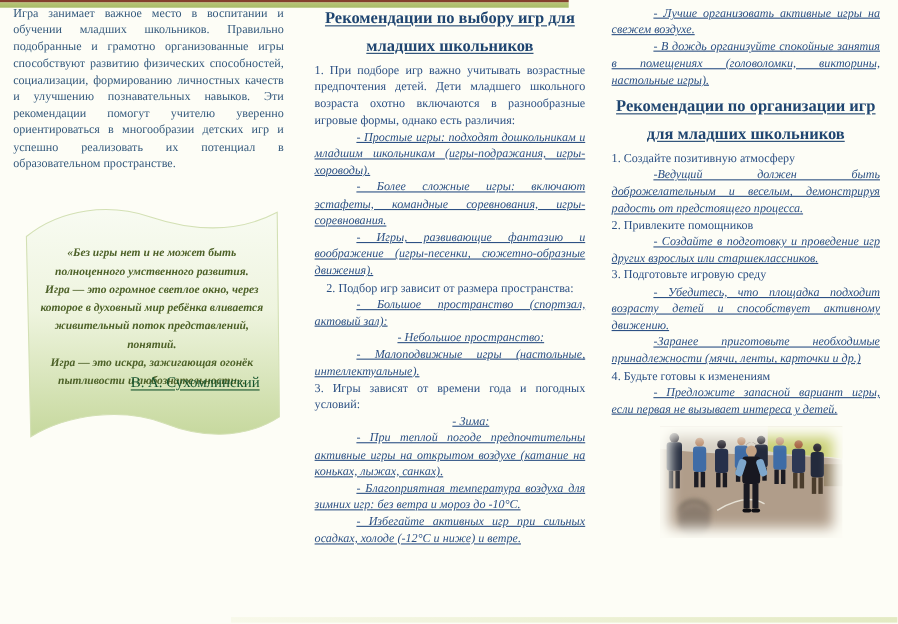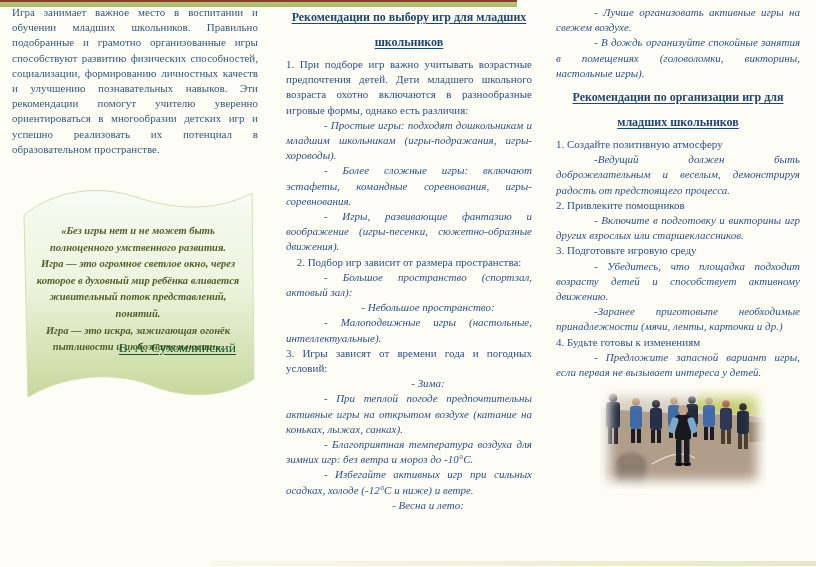--- a/index.html
+++ b/index.html
@@ -22,30 +22,30 @@
     display:flex;
   }
   .col{width:272px;box-sizing:border-box;}
   .col-left{padding:2px 14px 0 12px;}
   .col-mid{padding:2px 12px 0 14px;}
   .col-right{padding:2px 16px 0 12px;}
 
   .heading{
     margin:0 0 2px 0;font-weight:bold;text-align:center;
     color:#1f4570;text-decoration:underline;text-underline-offset:2px;
-    font-size:12px;line-height:25px;
+    font-size:15px;line-height:25px;
   }
   .heading-small{font-size:12.5px;line-height:22px;margin-top:2px;}
 
   p{margin:0;font-size:11px;line-height:15.2px;}
   .body-left{color:#355a7d;}
   .body-blue{color:#2d5184;text-align:center;}
   .justify{text-align:justify;}
   .p-italic{font-style:italic;}
-  .indent{text-indent:38px;}
+  .indent{text-indent:38px;text-decoration:underline;}
   .center{text-align:left;}
 
   
   .scroll-wrap{position:relative;width:250px;height:218px;margin:26px 0 0 -4px;}
   .scroll-wrap svg{position:absolute;left:0;top:0;}
   .quote{
     position:absolute;left:22px;right:12px;top:40px;
     text-align:center;color:#4d6128;font-weight:bold;font-style:italic;
     font-size:10.5px;line-height:16.6px;white-space:pre-line;
   }
@@ -107,31 +107,30 @@
     <p class="body-blue justify p-italic indent">- Игры, развивающие фантазию и воображение (игры-песенки, сюжетно-образные движения).</p>
     <p class="body-blue">2.  Подбор игр зависит от размера пространства:</p>
     <p class="body-blue justify p-italic indent">- Большое пространство (спортзал, актовый зал):</p>
     <p class="body-blue p-italic indent">- Небольшое пространство:</p>
     <p class="body-blue justify p-italic indent">- Малоподвижные игры (настольные, интеллектуальные).</p>
     <p class="body-blue justify">3. Игры зависят от времени года и погодных условий:</p>
     <p class="body-blue p-italic indent">- Зима:</p>
     <p class="body-blue justify p-italic indent">- При теплой погоде предпочтительны активные игры на открытом воздухе (катание на коньках, лыжах, санках).</p>
     <p class="body-blue justify p-italic indent">- Благоприятная температура воздуха для зимних игр: без ветра и мороз до -10°С.</p>
     <p class="body-blue justify p-italic indent">- Избегайте активных игр при сильных осадках, холоде (-12°С и ниже) и ветре.</p>
-    <p class="body-blue p-italic indent">- Весна и лето:</p>
   </section>
 
   <section class="col col-right">
     <p class="body-blue justify p-italic indent">- Лучше организовать активные игры на свежем воздухе.</p>
     <p class="body-blue justify p-italic indent">- В дождь организуйте спокойные занятия в помещениях (головоломки, викторины, настольные игры).</p>
     <h2 class="heading" style="margin-top:4px;">Рекомендации по организации игр для младших школьников</h2>
     <p class="body-blue center">1. Создайте позитивную атмосферу</p>
     <p class="body-blue justify p-italic indent">-Ведущий должен быть доброжелательным и веселым, демонстрируя радость от предстоящего процесса.</p>
     <p class="body-blue center">2. Привлеките помощников</p>
-    <p class="body-blue justify p-italic indent">- Включите в подготовку и викторины игр других взрослых или старшеклассников.</p>
+    <p class="body-blue justify p-italic indent">- Создайте в подготовку и проведение игр других взрослых или старшеклассников.</p>
     <p class="body-blue center">3. Подготовьте игровую среду</p>
     <p class="body-blue justify p-italic indent">- Убедитесь, что площадка подходит возрасту детей и способствует активному движению.</p>
     <p class="body-blue justify p-italic indent">-Заранее приготовьте необходимые принадлежности (мячи, ленты, карточки и др.)</p>
     <p class="body-blue center">4. Будьте готовы к изменениям</p>
     <p class="body-blue justify p-italic indent">- Предложите запасной вариант игры, если первая не вызывает интереса у детей.</p>
 
     <div class="photo">
       <svg width="166" height="101" viewBox="0 0 166 101">
         <defs>
           <filter id="blur1" x="-50%" y="-50%" width="200%" height="200%">

